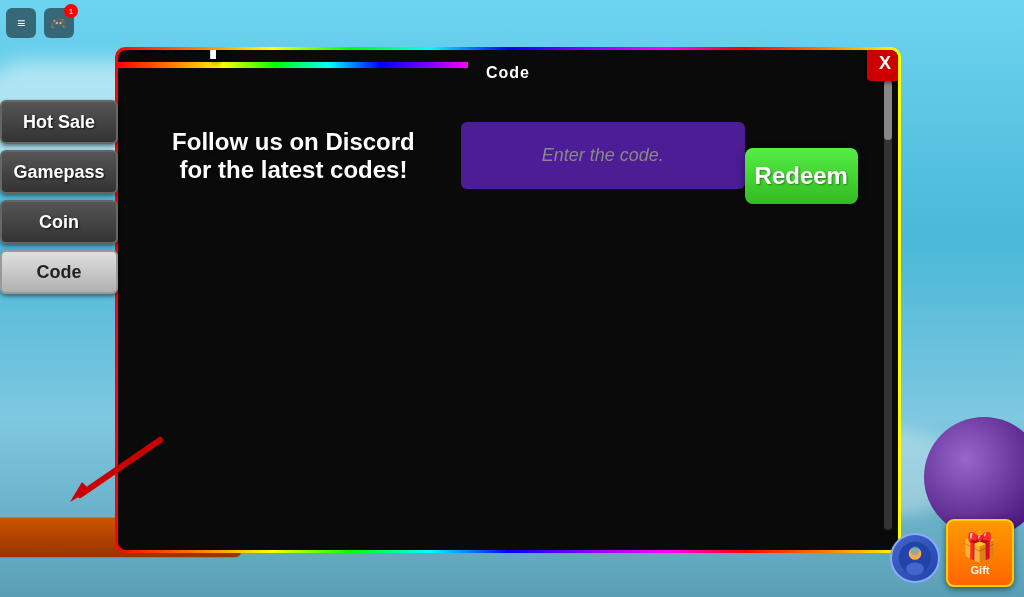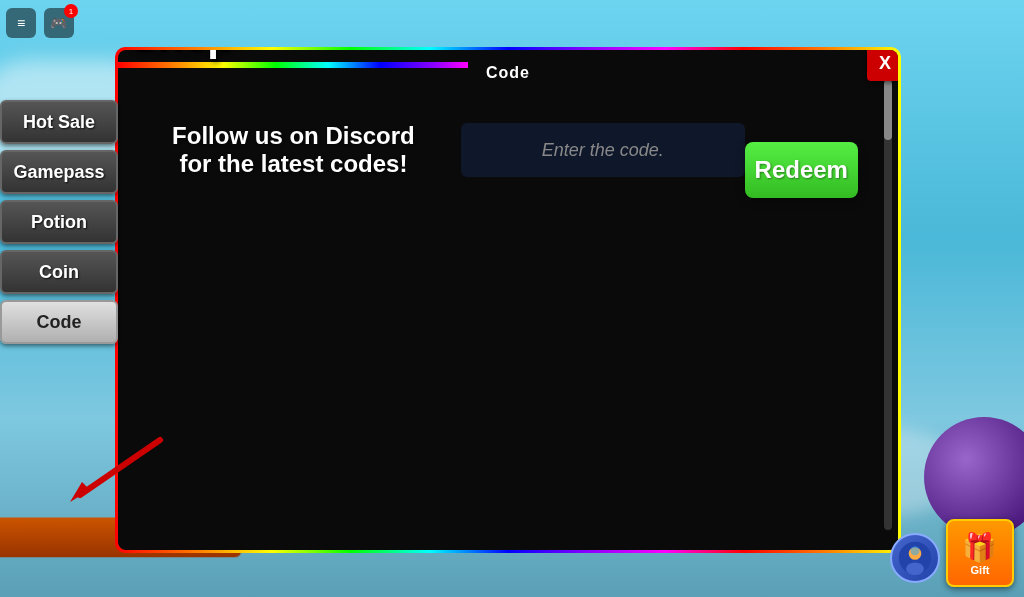--- a/index.html
+++ b/index.html
@@ -215,22 +215,22 @@
       color: white;
       font-size: 24px;
       font-weight: 900;
       text-align: center;
       margin-bottom: 40px;
       text-shadow: 1px 1px 3px rgba(0,0,0,0.5);
     }
 
     .code-input {
       width: 500px;
-      height: 54px;
-      background: #0f172a;
+      height: 67px;
+      background: #4c1d95;
       border: none;
       border-radius: 6px;
       color: #888;
       font-size: 18px;
       font-style: italic;
       text-align: center;
       outline: none;
       margin-bottom: 40px;
       font-family: Arial, sans-serif;
       margin-left: 32px;
@@ -383,21 +383,20 @@
   </div>
   <div style="position:relative;">
     <div class="top-icon">🎮</div>
     <div class="notification-badge">1</div>
   </div>
 </div>
 
 <div class="sidebar">
   <div class="sidebar-tab">Hot Sale</div>
   <div class="sidebar-tab">Gamepass</div>
-  <div class="sidebar-tab">Potion</div>
   <div class="sidebar-tab">Coin</div>
   <div class="sidebar-tab active">Code</div>
 </div>
 
 <svg class="red-arrow" viewBox="0 0 120 80" xmlns="http://www.w3.org/2000/svg">
   <line x1="100" y1="10" x2="20" y2="65" stroke="#cc0000" stroke-width="6" stroke-linecap="round"></line>
   <polygon points="10,72 30,60 22,52" fill="#cc0000"></polygon>
 </svg>
 
 <div class="shop-panel-wrapper">

